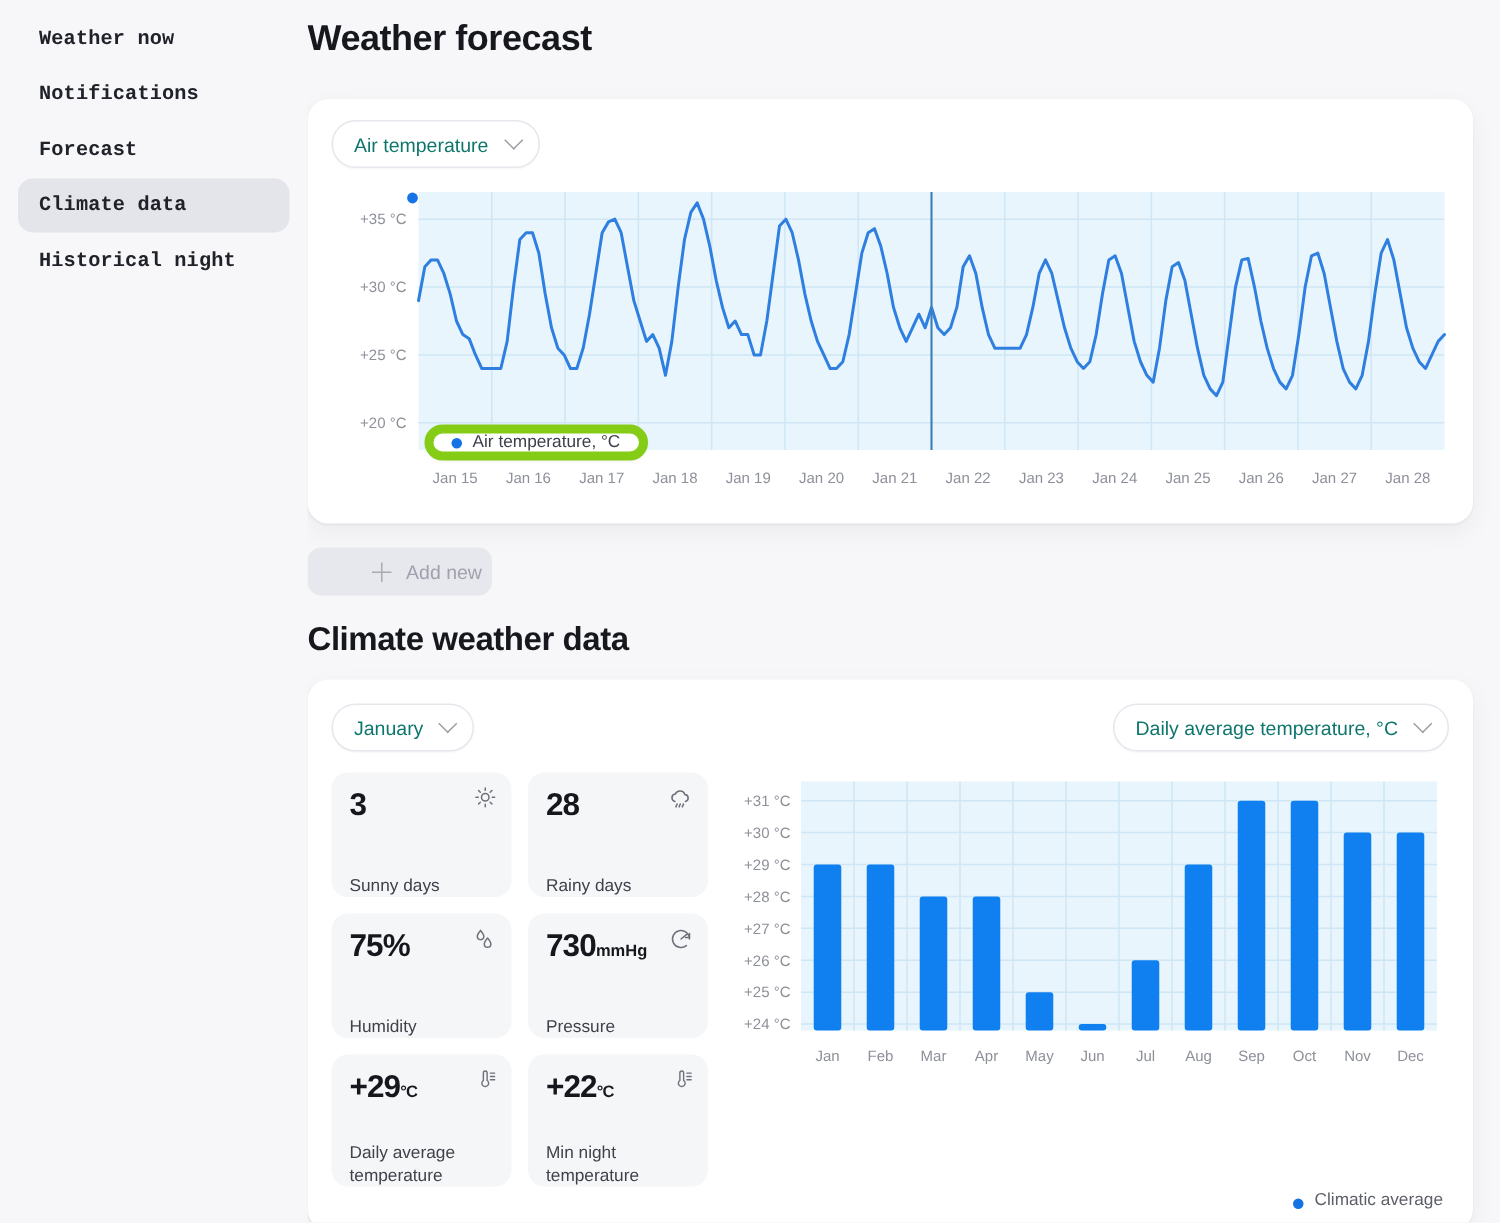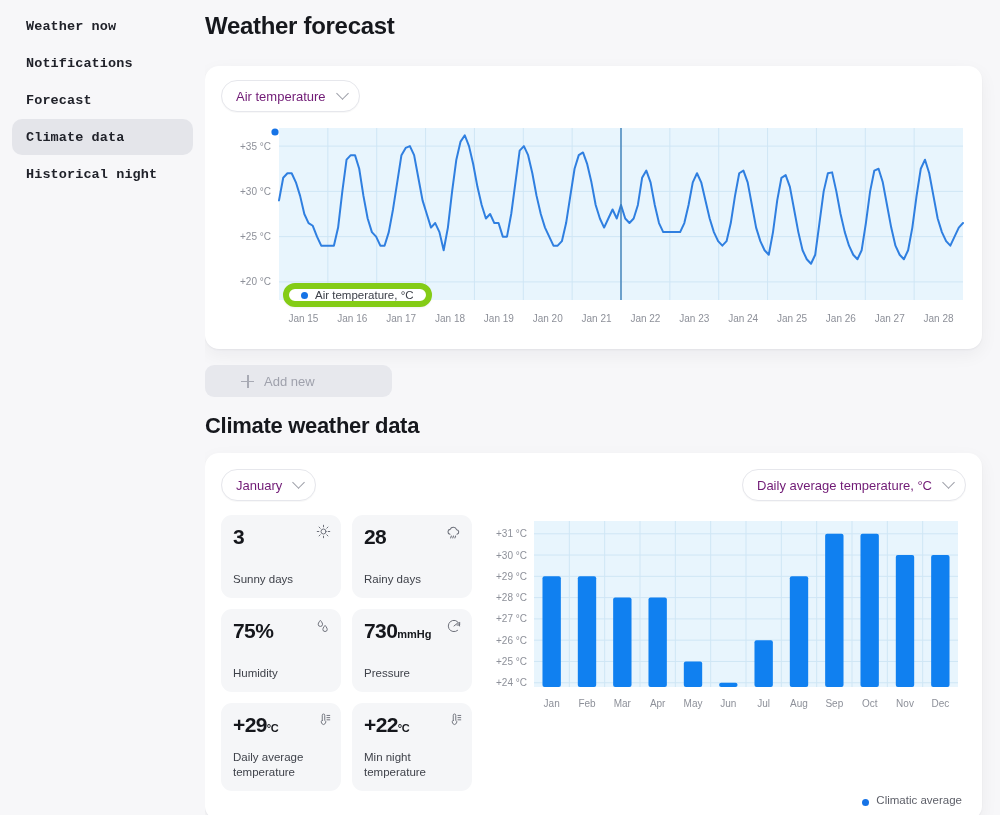--- a/index.html
+++ b/index.html
@@ -44,63 +44,63 @@
     background: #fff; border-radius: 14px;
     box-shadow: 0 1px 2px rgba(16,20,40,.05), 0 6px 18px rgba(16,20,40,.05);
   }
 
   
   .select {
     display: inline-flex; align-items: center; gap: 12px;
     height: 32px; padding: 0 12px 0 14px;
     border: 1px solid #e6e7ec; border-radius: 18px;
     background: #fff; cursor: pointer;
-    font-size: 13px; color: #701a75;
+    font-size: 13px; color: #0f766e;
     box-shadow: 0 1px 1px rgba(16,20,40,.03);
   }
   .chev { width: 9px; height: 9px; flex: 0 0 auto;
     border-right: 1.6px solid #9b9da6; border-bottom: 1.6px solid #9b9da6;
     transform: translateY(-3px) rotate(45deg); }
 
   
   .forecast-panel { margin: 0 0 0 0; padding: 14px 16px 12px 16px; }
   .line-wrap { position: relative; height: 215px; margin-top: 10px; }
   .legend-pill {
     position: absolute; left: 62px; bottom: 30px;
     display: inline-flex; align-items: center; gap: 7px;
     height: 24px; padding: 0 12px;
     background: #fff; border: 6px solid #84cc16; border-radius: 13px;
     font-size: 11.5px; color: #3d4049;
     box-shadow: 0 1px 2px rgba(16,20,40,.05);
   }
   .dot { width: 7px; height: 7px; border-radius: 50%; background: #1673e6; flex: 0 0 auto; }
 
   .addnew {
-    display: inline-flex; align-items: center; gap: 10px;
-    width: 187px; height: 32px; margin-top: 16px;
+    display: inline-flex; align-items: center; justify-content: center; gap: 10px;
+    width: 123px; height: 32px; margin-top: 16px;
     border-radius: 9px; background: #e7e8ed;
     color: #9fa1ac; font-size: 13px; cursor: pointer; border: none; padding-left: 36px;
   }
   .plus { position: relative; width: 13px; height: 13px; flex: 0 0 auto; }
   .plus::before, .plus::after { content: ""; position: absolute; background: #a8aab4; }
   .plus::before { left: 0; top: 6px; width: 13px; height: 1.5px; }
   .plus::after { top: 0; left: 6px; height: 13px; width: 1.5px; }
 
   
   .climate-panel { padding: 16px 16px 14px 16px; }
   .climate-head { display: flex; justify-content: space-between; align-items: center; }
   .climate-body { display: flex; gap: 14px; margin-top: 14px; }
 
   .cards { display: grid; grid-template-columns: 120px 120px; gap: 11px;
            grid-auto-rows: 83px; flex: 0 0 auto; }
   .card { background: #f5f6f8; border-radius: 11px; padding: 11px 12px; position: relative; }
   .card .val { font-size: 21px; font-weight: 700; letter-spacing: -.6px; color: #15171c; line-height: 1.05; }
   .card .val .unit { font-size: 11px; font-weight: 700; letter-spacing: 0; }
   .card .val .deg { font-size: 11px; font-weight: 700; }
-  .card .lbl { position: absolute; left: 12px; bottom: 12px;
+  .card .lbl { position: absolute; left: 12px; bottom: 0;
                font-size: 11.5px; color: #3f424a; line-height: 1.25; }
   .card .ico { position: absolute; right: 10px; top: 9px; color: #6d707a; }
 
   .bars-wrap { flex: 1 1 auto; position: relative; }
 
   .footer-legend {
     display: flex; align-items: flex-end; justify-content: flex-end; gap: 7px;
     font-size: 11.5px; color: #5e6069; margin-top: 8px; padding-right: 4px;
   }
 

